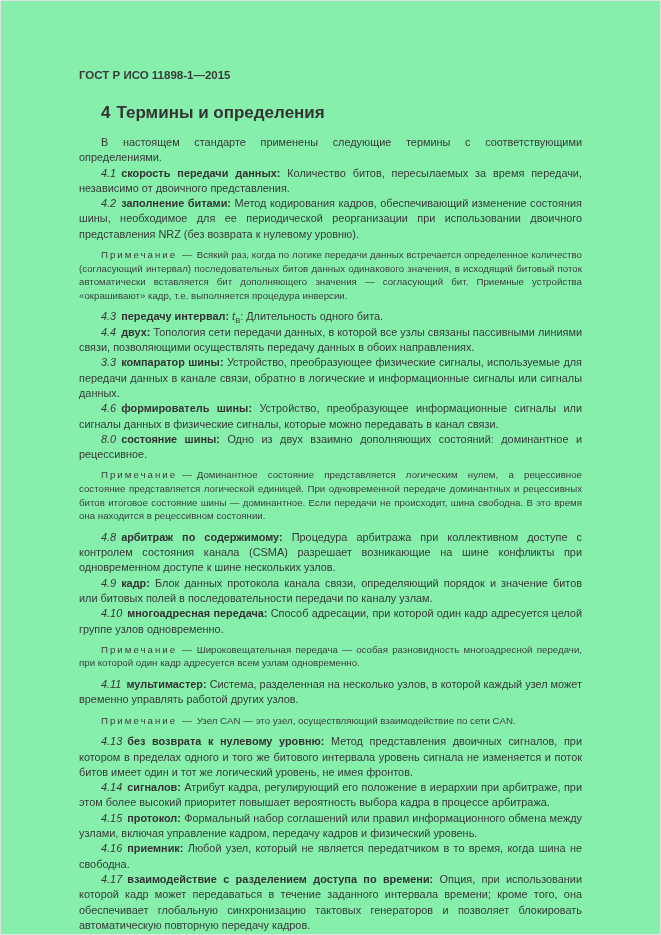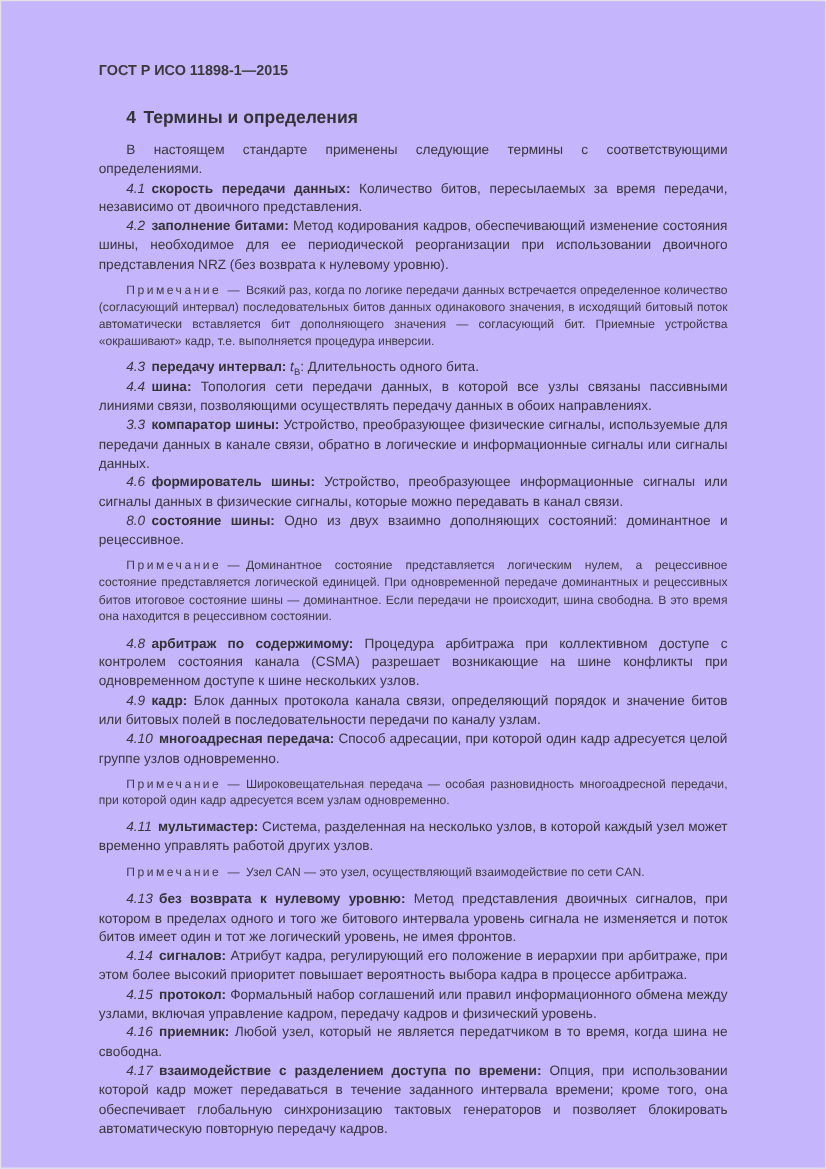--- a/index.html
+++ b/index.html
@@ -5,35 +5,35 @@
   html, body {
     margin: 0;
     padding: 0;
     background: #ffffff;
   }
   .page {
     position: relative;
     width: 661px;
     height: 935px;
     box-sizing: border-box;
-    background: #c4b5fd;
+    background: #86efac;
     border: 1px solid #e2e2e2;
-    padding: 50px 78px 0 78px;
+    padding: 68px 78px 0 78px;
     overflow: hidden;
     font-family: "Liberation Sans", "DejaVu Sans", sans-serif;
     color: #383838;
   }
   .running-header {
     font-size: 11.5px;
     font-weight: bold;
     color: #3a3a3a;
     margin: 0 0 6px 0;
   }
   .section-title {
-    font-size: 14px;
+    font-size: 17px;
     font-weight: bold;
     color: #333333;
     margin: 22px 0 12px 0;
     text-indent: 22px;
   }
   .section-title .sec-num {
     margin-right: 6px;
   }
   .body-para {
     font-size: 10.9px;
@@ -78,21 +78,21 @@
     <span class="sec-num">4</span><span>Термины и определения</span>
   </div>
 
   <p class="body-para">В настоящем стандарте применены следующие термины с соответствующими определениями.</p>
 
   <div id="terms-list">
       <p class="body-para"><span class="num">4.1</span><b>скорость передачи данных:</b><span> Количество битов, пересылаемых за время передачи, независимо от двоичного представления.</span></p>
       <p class="body-para"><span class="num">4.2</span><b>заполнение битами:</b><span> Метод кодирования кадров, обеспечивающий изменение состояния шины, необходимое для ее периодической реорганизации при использовании двоичного представления NRZ (без возврата к нулевому уровню).</span></p>
       <p class="note"><span class="note-label">Примечание</span><span class="note-dash">—</span><span>Всякий раз, когда по логике передачи данных встречается определенное количество (согласующий интервал) последовательных битов данных одинакового значения, в исходящий битовый поток автоматически вставляется бит дополняющего значения — согласующий бит. Приемные устройства «окрашивают» кадр, т.е. выполняется процедура инверсии.</span></p>
       <p class="body-para"><span class="num">4.3</span><b>передачу интервал:</b> <i>t</i><sub>B</sub><span>:</span><span> Длительность одного бита.</span></p>
-      <p class="body-para"><span class="num">4.4</span><b>шина:</b><span> Топология сети передачи данных, в которой все узлы связаны пассивными линиями связи, позволяющими осуществлять передачу данных в обоих направлениях.</span></p>
+      <p class="body-para"><span class="num">4.4</span><b>двух:</b><span> Топология сети передачи данных, в которой все узлы связаны пассивными линиями связи, позволяющими осуществлять передачу данных в обоих направлениях.</span></p>
       <p class="body-para"><span class="num">3.3</span><b>компаратор шины:</b><span> Устройство, преобразующее физические сигналы, используемые для передачи данных в канале связи, обратно в логические и информационные сигналы или сигналы данных.</span></p>
       <p class="body-para"><span class="num">4.6</span><b>формирователь шины:</b><span> Устройство, преобразующее информационные сигналы или сигналы данных в физические сигналы, которые можно передавать в канал связи.</span></p>
       <p class="body-para"><span class="num">8.0</span><b>состояние шины:</b><span> Одно из двух взаимно дополняющих состояний: доминантное и рецессивное.</span></p>
       <p class="note"><span class="note-label">Примечание</span><span class="note-dash">—</span><span>Доминантное состояние представляется логическим нулем, а рецессивное состояние представляется логической единицей. При одновременной передаче доминантных и рецессивных битов итоговое состояние шины — доминантное. Если передачи не происходит, шина свободна. В это время она находится в рецессивном состоянии.</span></p>
       <p class="body-para"><span class="num">4.8</span><b>арбитраж по содержимому:</b><span> Процедура арбитража при коллективном доступе с контролем состояния канала (CSMA) разрешает возникающие на шине конфликты при одновременном доступе к шине нескольких узлов.</span></p>
       <p class="body-para"><span class="num">4.9</span><b>кадр:</b><span> Блок данных протокола канала связи, определяющий порядок и значение битов или битовых полей в последовательности передачи по каналу узлам.</span></p>
       <p class="body-para"><span class="num">4.10</span><b>многоадресная передача:</b><span> Способ адресации, при которой один кадр адресуется целой группе узлов одновременно.</span></p>
       <p class="note"><span class="note-label">Примечание</span><span class="note-dash">—</span><span>Широковещательная передача — особая разновидность многоадресной передачи, при которой один кадр адресуется всем узлам одновременно.</span></p>
       <p class="body-para"><span class="num">4.11</span><b>мультимастер:</b><span> Система, разделенная на несколько узлов, в которой каждый узел может временно управлять работой других узлов.</span></p>
       <p class="note"><span class="note-label">Примечание</span><span class="note-dash">—</span><span>Узел CAN — это узел, осуществляющий взаимодействие по сети CAN.</span></p>

